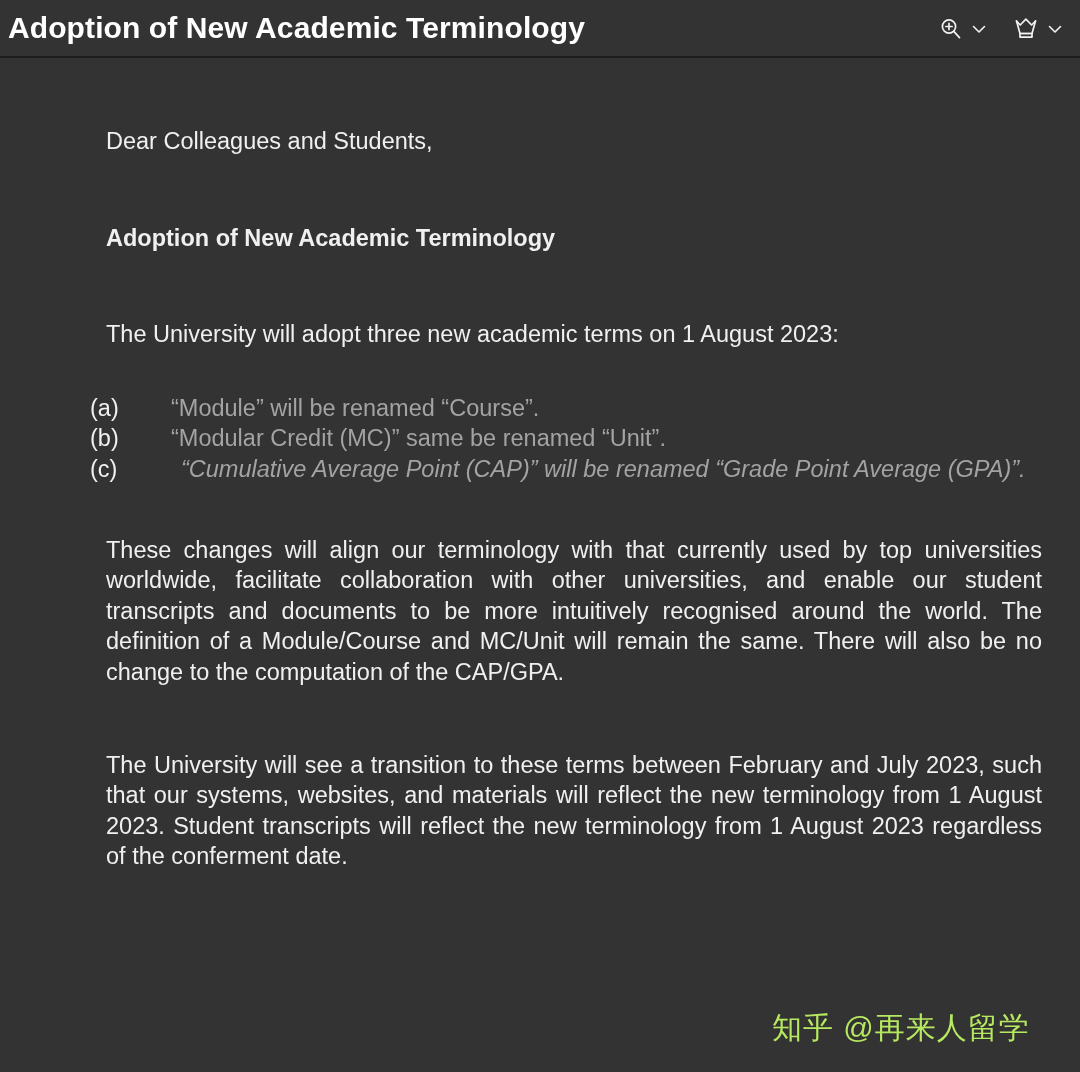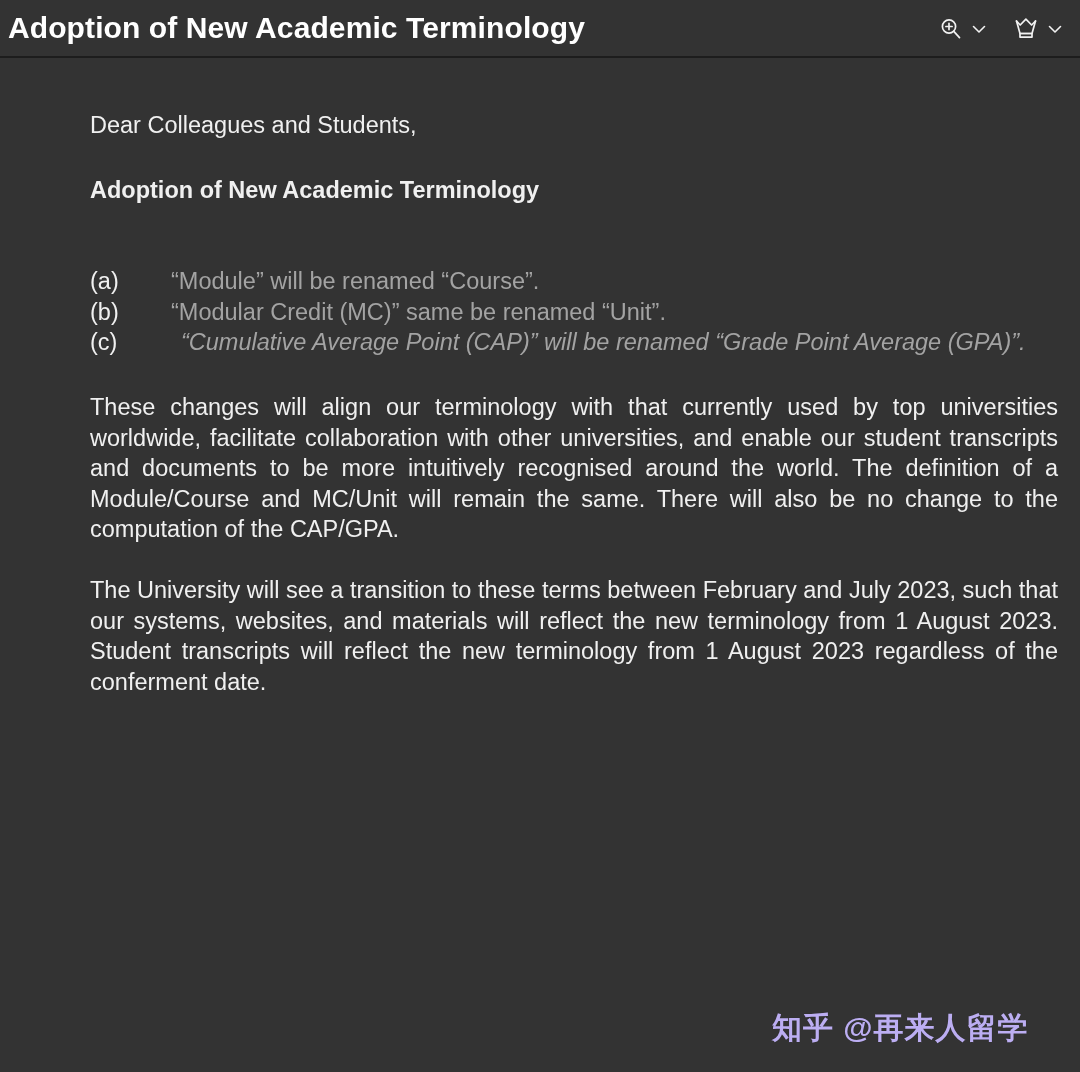--- a/index.html
+++ b/index.html
@@ -60,21 +60,21 @@
   
   .doc {
     box-sizing: border-box;
     padding: 0 22px 0 90px;
     color: #f2f2f2;
     font-size: 23.5px;
     line-height: 30.6px;
     width: 1080px;
   }
   .doc p {
-    margin: 0;
+    margin: 16px;
     text-align: justify;
     text-justify: inter-word;
     color: #f0f0f0;
   }
   .spacer-top { height: 52px; }
   .gap-26 { height: 30px; }
   .gap-32 { height: 34px; }
   .gap-list { height: 27px; }
 
   p.bold-heading {
@@ -103,23 +103,23 @@
   .list-text.indented {
     text-indent: 10px;
     font-style: italic;
   }
 
   
   .watermark {
     position: absolute;
     left: 772px;
     top: 1008px;
-    color: #c4b5fd;
+    color: #bef264;
     font-size: 30px;
-    font-weight: 700;
+    font-weight: 400;
     letter-spacing: 1px;
     white-space: nowrap;
     opacity: 0.95;
     pointer-events: none;
     text-shadow: 0 0 1px rgba(0,0,0,0.35);
   }
 </style>
 </head>
 <body>
 
@@ -167,20 +167,21 @@
   <div class="spacer-top"></div>
 
   <p class="plain-left">Dear Colleagues and Students,</p>
 
   <div class="gap-32"></div>
 
   <p class="bold-heading">Adoption of New Academic Terminology</p>
 
   <div class="gap-32"></div>
 
+  <p class="plain-left">The University will adopt three new academic terms on 1 August 2023:</p>
 
   <div class="gap-list"></div>
 
   <div class="list-row">
     <span class="list-marker">(a)</span>
     <span class="list-text">“Module” will be renamed “Course”.</span>
   </div>
 
   <div class="list-row">
     <span class="list-marker">(b)</span>

